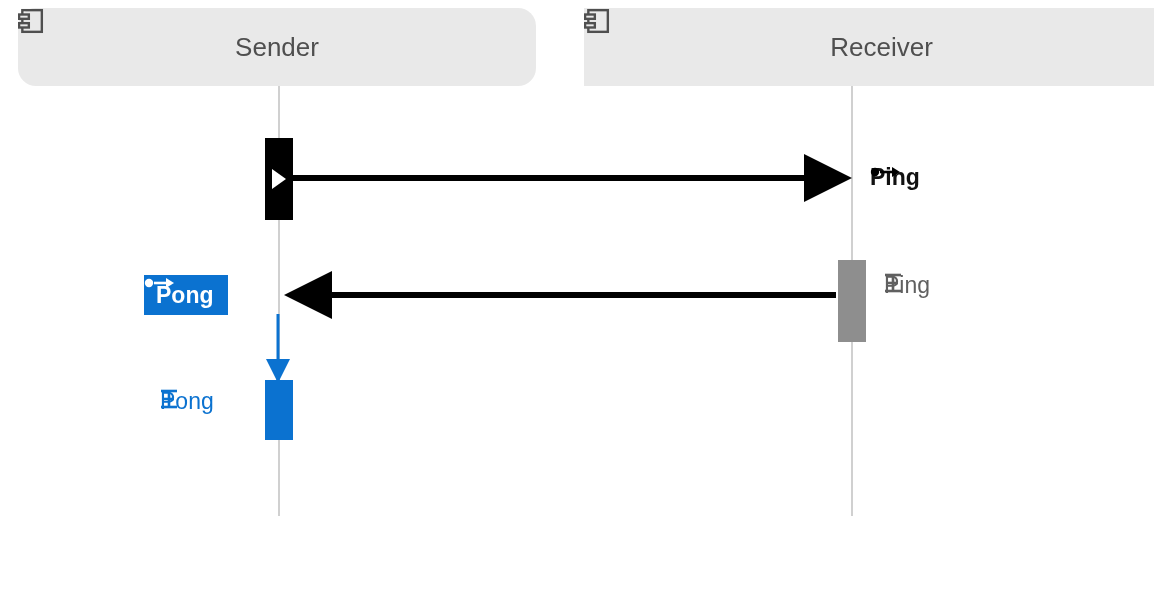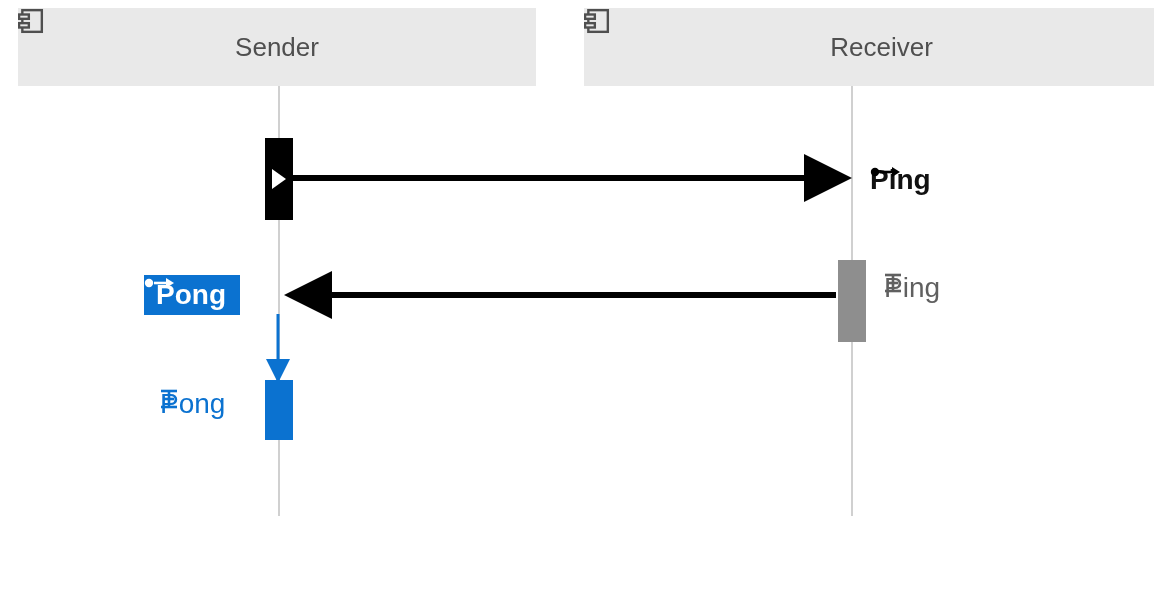--- a/index.html
+++ b/index.html
@@ -18,21 +18,21 @@
     .participant-header {
       position: absolute;
       top: 8px;
       height: 78px;
       background: #e9e9e9;
       display: flex;
       align-items: center;
       justify-content: center;
       gap: 10px;
     }
-    .participant-header.left { left: 18px; width: 518px; }
+    .participant-header.left { left: 18px; width: 518px; border-radius: 18px; }
     .participant-header.right { left: 584px; width: 595px; }
     .participant-label {
       font-size: 26px;
       color: #4f4f4f;
       font-weight: 400;
     }
     .lifeline {
       position: absolute;
       width: 2px;
       background: #d0d0d0;
@@ -56,21 +56,21 @@
       border-top: 10px solid transparent;
       border-bottom: 10px solid transparent;
       border-left: 14px solid #fff;
     }
 
     .msg-label {
       position: absolute;
       display: flex;
       align-items: center;
       gap: 8px;
-      font-size: 28px;
+      font-size: 23px;
     }
     .msg-label.bold  { font-weight: 600; color: #111; }
     .msg-label.grey  { font-weight: 400; color: #606060; }
     .msg-label.blue  { font-weight: 400; color: #0b72d0; }
     .msg-label.white { font-weight: 600; color: #fff; }
 
     .selected-box {
       position: absolute;
       background: #0b72d0;
       display: flex;

